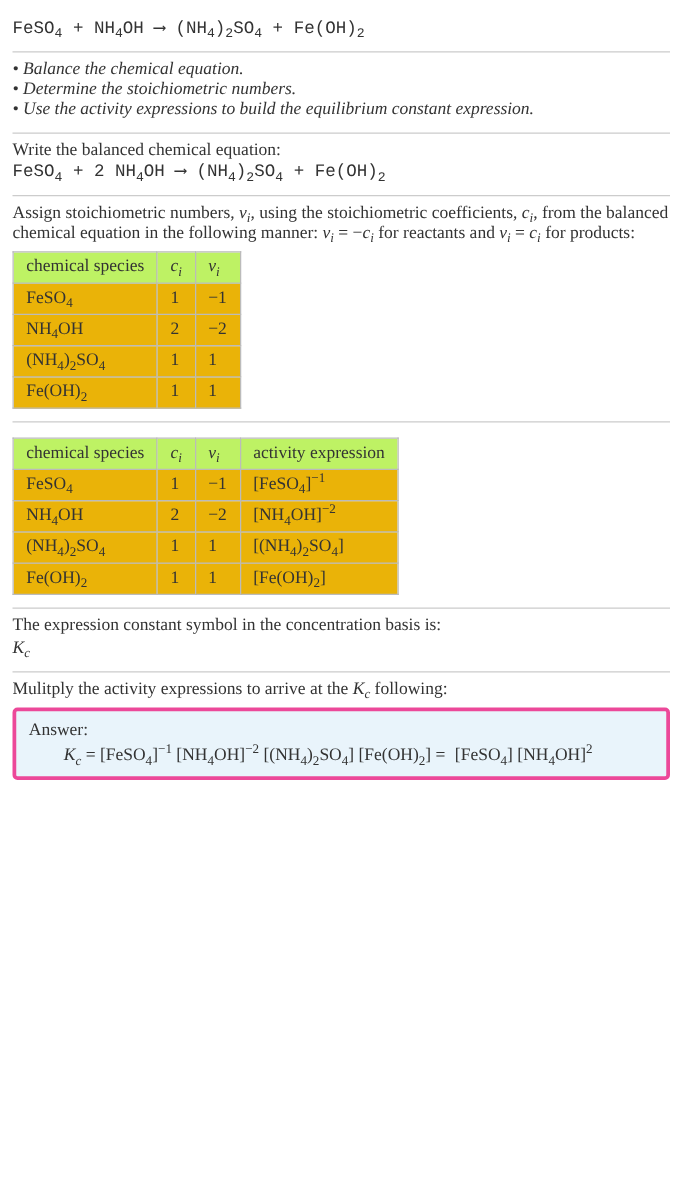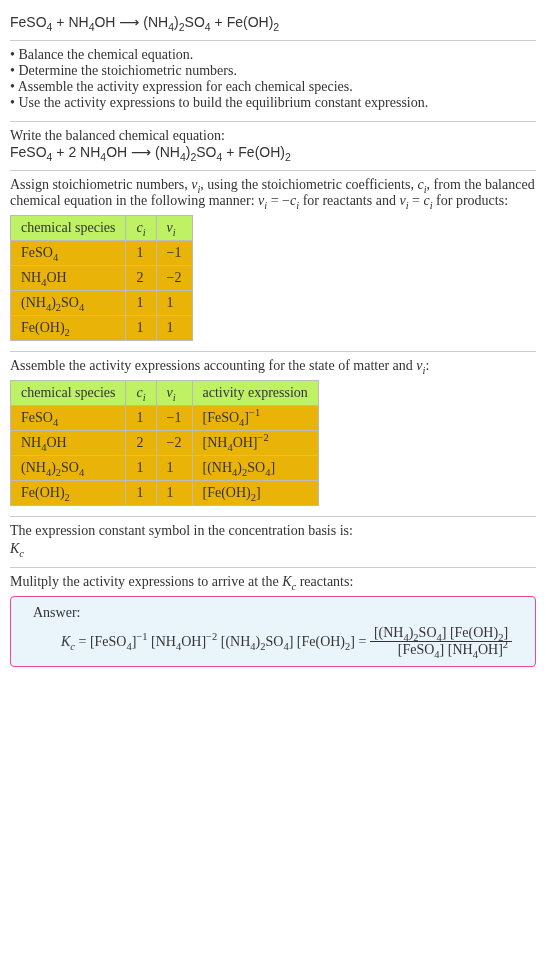--- a/index.html
+++ b/index.html
@@ -14,21 +14,21 @@
   }
   .section {
     padding: 6px 0 10px 0;
   }
   .hr {
     border: none;
     border-top: 1px solid #ccc;
     margin: 0;
   }
   .chem {
-    font-family: Liberation Sans, sans-serif;
+    font-family: Liberation Mono, monospace;
   }
   sub, sup {
     font-size: 0.75em;
     line-height: 0;
   }
   table.data {
     border-collapse: collapse;
     margin-top: 6px;
   }
   table.data th, table.data td {
@@ -38,29 +38,30 @@
     font-weight: normal;
     background: #eab308;
   }
   table.data th {
     background: #bef264;
   }
   .plan-list {
     margin: 0;
     padding: 0;
     list-style: none;
+    font-style: italic;
   }
   .plan-list li::before {
     content: "• ";
   }
   .answer-box {
     background: #e9f4fb;
-    border: 1px solid #ec4899;
+    border: 3px solid #ec4899;
     border-radius: 4px;
-    padding: 8px 22px;
+    padding: 8px 10px;
     margin-top: 6px;
   }
   .frac {
     display: inline-block;
     vertical-align: middle;
     text-align: center;
   }
   .frac .num {
     display: block;
     border-bottom: 1px solid #333;
@@ -81,21 +82,20 @@
   <div class="chem">
     <span>FeSO</span><sub>4</sub><span> + </span><span>NH</span><sub>4</sub><span>OH</span><span> ⟶ </span><span>(NH</span><sub>4</sub><span>)</span><sub>2</sub><span>SO</span><sub>4</sub><span> + </span><span>Fe(OH)</span><sub>2</sub>
   </div>
 </div>
 <hr class="hr">
 
 <div class="section">
   <ul class="plan-list">
     <li>Balance the chemical equation.</li>
     <li>Determine the stoichiometric numbers.</li>
-    <li>Assemble the activity expression for each chemical species.</li>
     <li>Use the activity expressions to build the equilibrium constant expression.</li>
   </ul>
 </div>
 <hr class="hr">
 
 <div class="section">
   <div>Write the balanced chemical equation:</div>
   <div class="chem">
     <span>FeSO</span><sub>4</sub><span> + </span><span>2 </span><span>NH</span><sub>4</sub><span>OH</span><span> ⟶ </span><span>(NH</span><sub>4</sub><span>)</span><sub>2</sub><span>SO</span><sub>4</sub><span> + </span><span>Fe(OH)</span><sub>2</sub>
   </div>
@@ -132,23 +132,20 @@
       <td><span>Fe(OH)</span><sub>2</sub></td>
       <td>1</td>
       <td>1</td>
     </tr>
   </tbody>
     </table>
 </div>
 <hr class="hr">
 
 <div class="section">
-  <div>
-    <span>Assemble the activity expressions accounting for the state of matter and </span><span class="italic">ν</span><sub class="italic">i</sub><span>:</span>
-  </div>
   <table class="data">
     <tbody>
         <tr>
       <th>chemical species</th>
       <th><span class="italic">c</span><sub class="italic">i</sub></th>
       <th><span class="italic">ν</span><sub class="italic">i</sub></th>
       <th>activity expression</th>
     </tr>
     <tr>
       <td><span>FeSO</span><sub>4</sub></td>
@@ -182,31 +179,28 @@
 <div class="section">
   <div>The expression constant symbol in the concentration basis is:</div>
   <div class="kc-line">
     <span class="italic">K</span><sub class="italic">c</sub>
   </div>
 </div>
 <hr class="hr">
 
 <div class="section">
   <div>
-    <span>Mulitply the activity expressions to arrive at the </span><span class="italic">K</span><sub class="italic">c</sub><span> reactants:</span>
+    <span>Mulitply the activity expressions to arrive at the </span><span class="italic">K</span><sub class="italic">c</sub><span> following:</span>
   </div>
   <div class="answer-box">
     <div>Answer:</div>
     <div style="margin-top:4px; white-space:nowrap;margin-left:28px;">
       <span style="display:inline-block; vertical-align:middle;">
         <span class="italic">K</span><sub class="italic">c</sub><span> = </span><span>[FeSO</span><sub>4</sub><span>]</span><sup>−1</sup><span> </span><span>[NH</span><sub>4</sub><span>OH]</span><sup>−2</sup><span> </span><span>[(NH</span><sub>4</sub><span>)</span><sub>2</sub><span>SO</span><sub>4</sub><span>]</span><span> </span><span>[Fe(OH)</span><sub>2</sub><span>]</span><span> = </span>
       </span>
       <span class="frac">
-        <span class="num">
-          <span>[(NH</span><sub>4</sub><span>)</span><sub>2</sub><span>SO</span><sub>4</sub><span>] [Fe(OH)</span><sub>2</sub><span>]</span>
-        </span>
         <span class="den">
           <span>[FeSO</span><sub>4</sub><span>] [NH</span><sub>4</sub><span>OH]</span><sup>2</sup>
         </span>
       </span>
     </div>
   </div>
 </div>
 
 </body></html>

